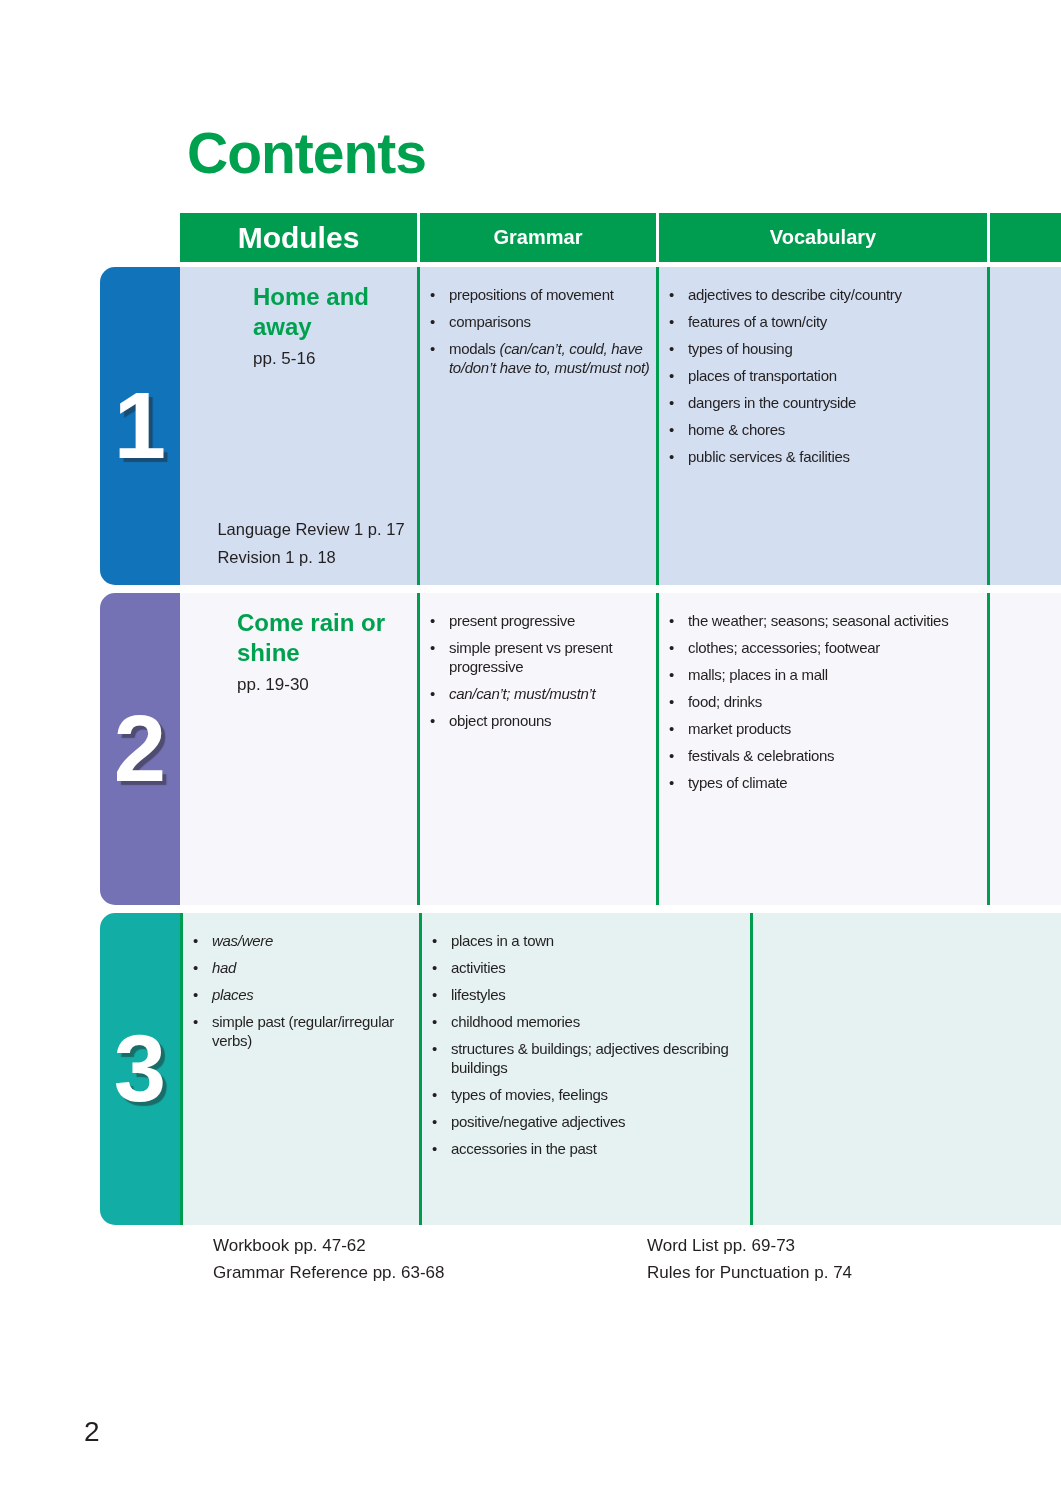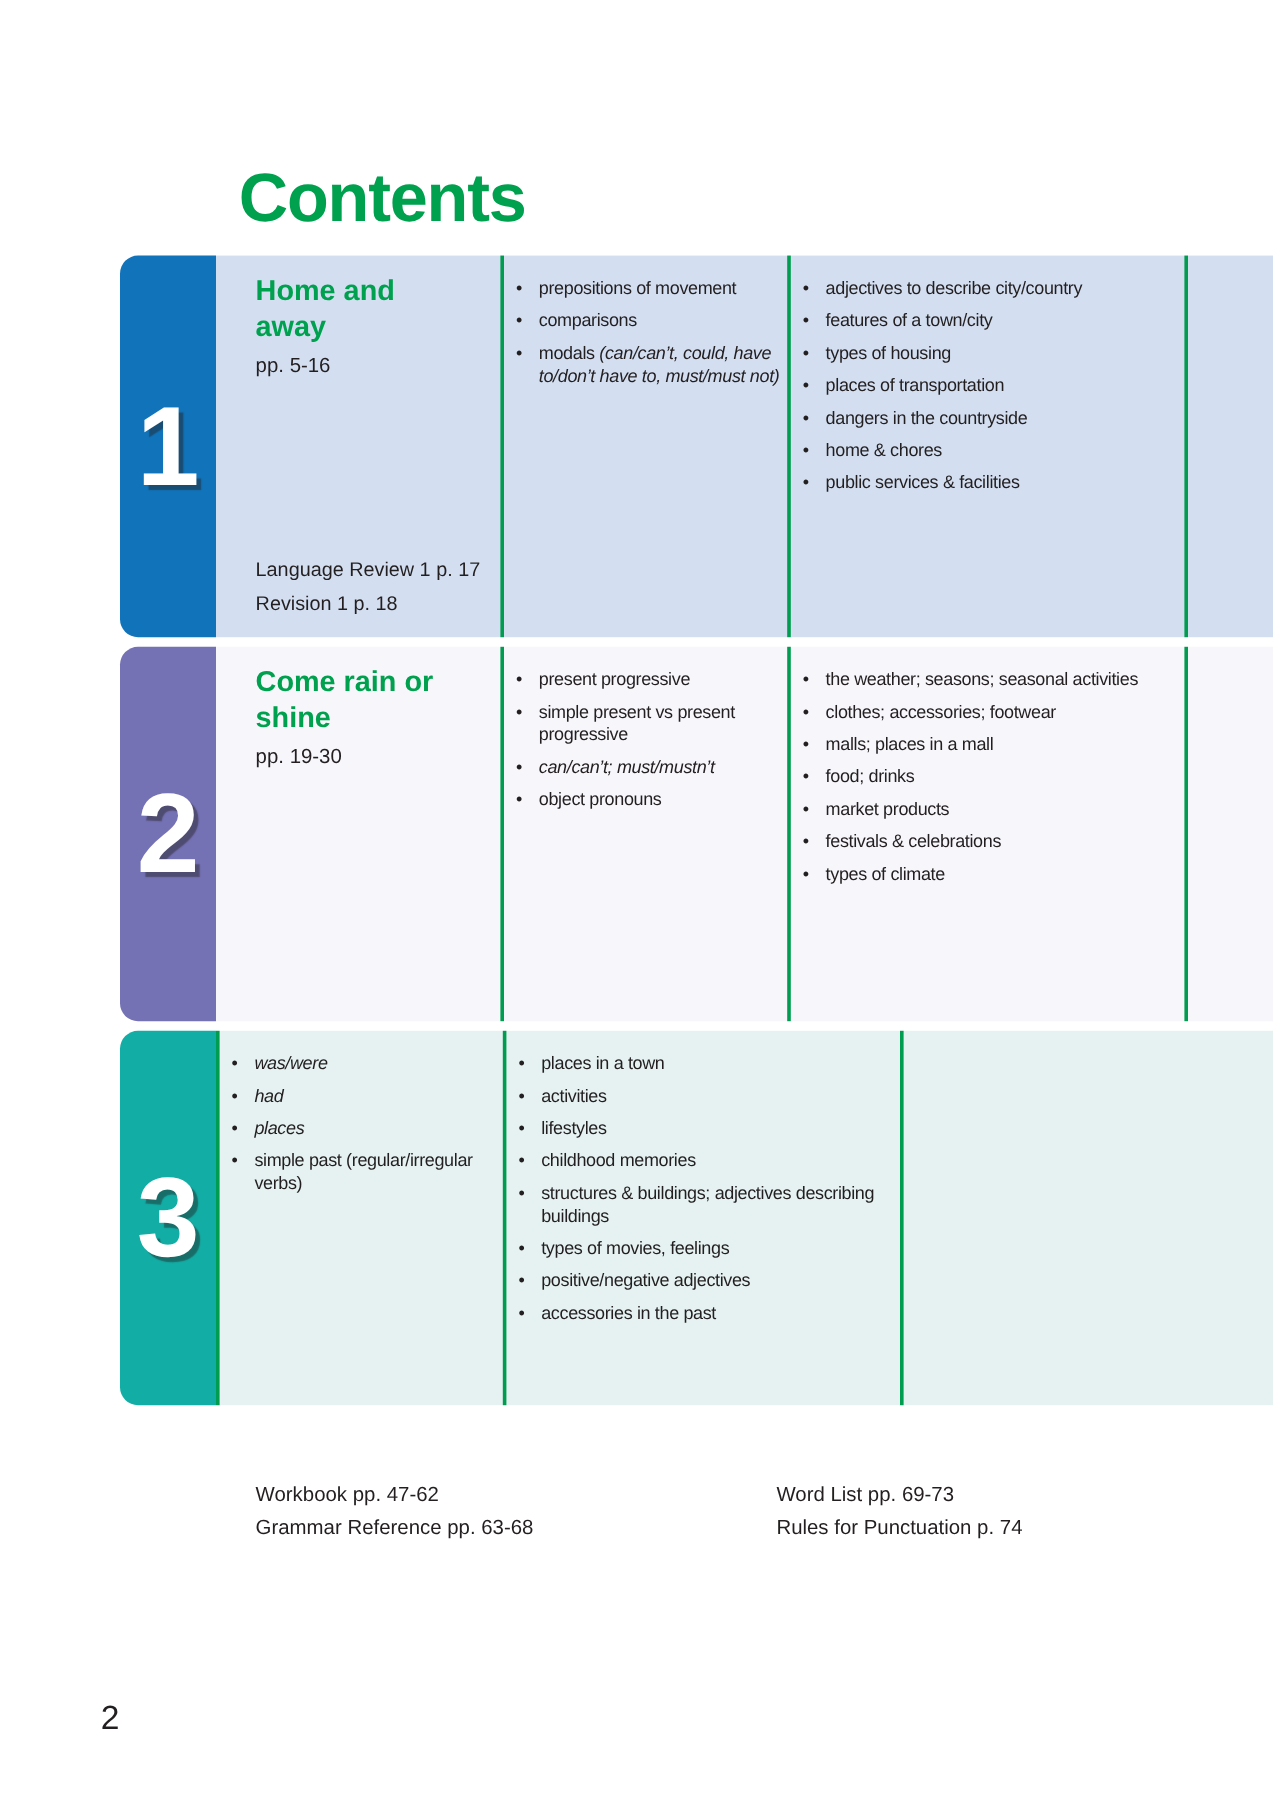--- a/index.html
+++ b/index.html
@@ -2,21 +2,21 @@
 <html><head>
 <meta charset="utf-8">
 <title>Contents</title>
 <style>
   html,body { margin:0; padding:0; background:#ffffff; }
   .page {
     position:relative; width:1061px; height:1500px; background:#ffffff;
     font-family:"Liberation Sans", sans-serif; color:#231F20; overflow:hidden;
   }
   .page-title {
-    position:absolute; left:183px; top:116px; margin:16px;
+    position:absolute; left:183px; top:116px; margin:4px;
     font-size:57px; font-weight:bold; letter-spacing:-1px; color:#00A14E;
   }
   .toc-table { position:absolute; left:180px; top:213px; width:881px; }
   .thead { display:flex; height:49px; margin-bottom:5px; }
   .th {
     background:#009C4F; color:#ffffff; font-weight:bold;
     display:flex; align-items:center; justify-content:center; box-sizing:border-box;
   }
   .th-modules { width:237px; font-size:30px; }
   .th-grammar { width:239px; font-size:20px; border-left:3px solid #ffffff; }
@@ -30,20 +30,21 @@
     border-radius:15px 0 0 15px; display:flex; align-items:center; justify-content:center;
   }
   .numblock span {
     color:#ffffff; font-size:94px; font-weight:bold; line-height:1;
     text-shadow:4px 4px 1px rgba(35,31,32,0.45);
   }
   .cell { box-sizing:border-box; }
   .modcell {
     width:237px; display:flex; flex-direction:column; justify-content:space-between;
     padding:15px 8px 14px 33px;
+    align-items:center;
   }
   .modtitle {
     margin:0; font-size:24px; line-height:1.25; font-weight:bold;
     color:#00A14E; white-space:pre-line;
   }
   .pages { margin-top:7px; font-size:17px; }
   .modbottom div { font-size:16.5px; line-height:28px; }
   .gcell { width:239px; } .vcell { width:331px; } .xcell { flex:1; }
   .gcell,.vcell,.xcell { border-left:3px solid #009C4F; padding:18px 2px 0 10px; }
   ul.blist {
@@ -62,20 +63,26 @@
 </style>
 </head>
 <body>
 
 <div class="page">
 
   <h1 class="page-title">Contents</h1>
 
   <div class="toc-table">
 
+    <div class="thead">
+      <div class="th th-modules">Modules</div>
+      <div class="th th-grammar">Grammar</div>
+      <div class="th th-vocab">Vocabulary</div>
+      <div class="th th-extra"></div>
+    </div>
 
     <section class="mrow tall" style="background: rgb(211, 223, 241);">
       <div class="numblock" style="background: rgb(17, 115, 185);">
         <span>1</span>
       </div>
       <div class="cell modcell">
         <div class="modtop">
           <h2 class="modtitle">Home and
 away</h2>
           <div class="pages">pp. 5-16</div>

